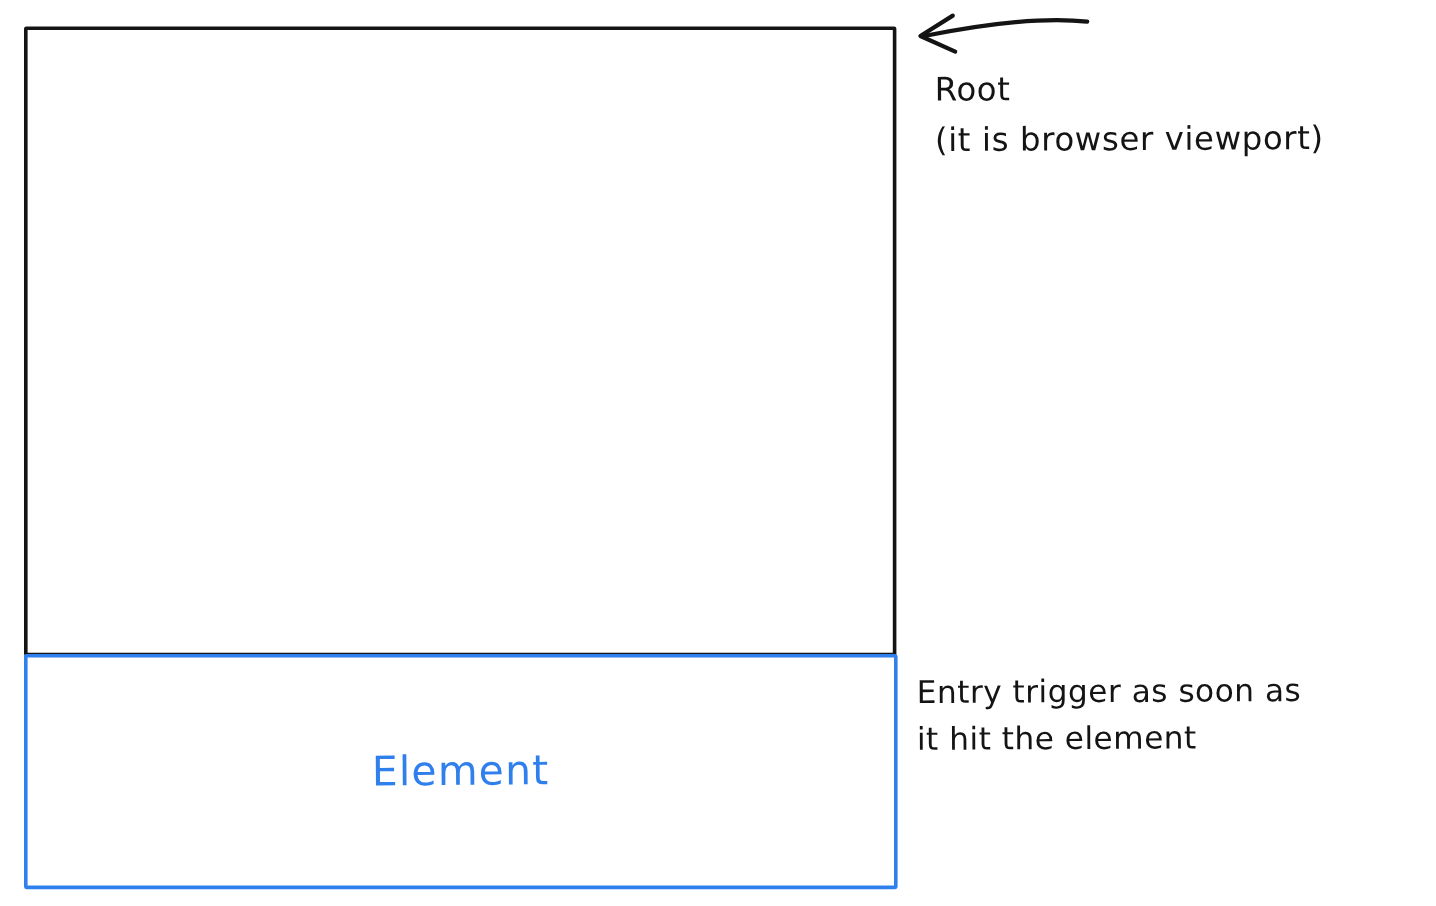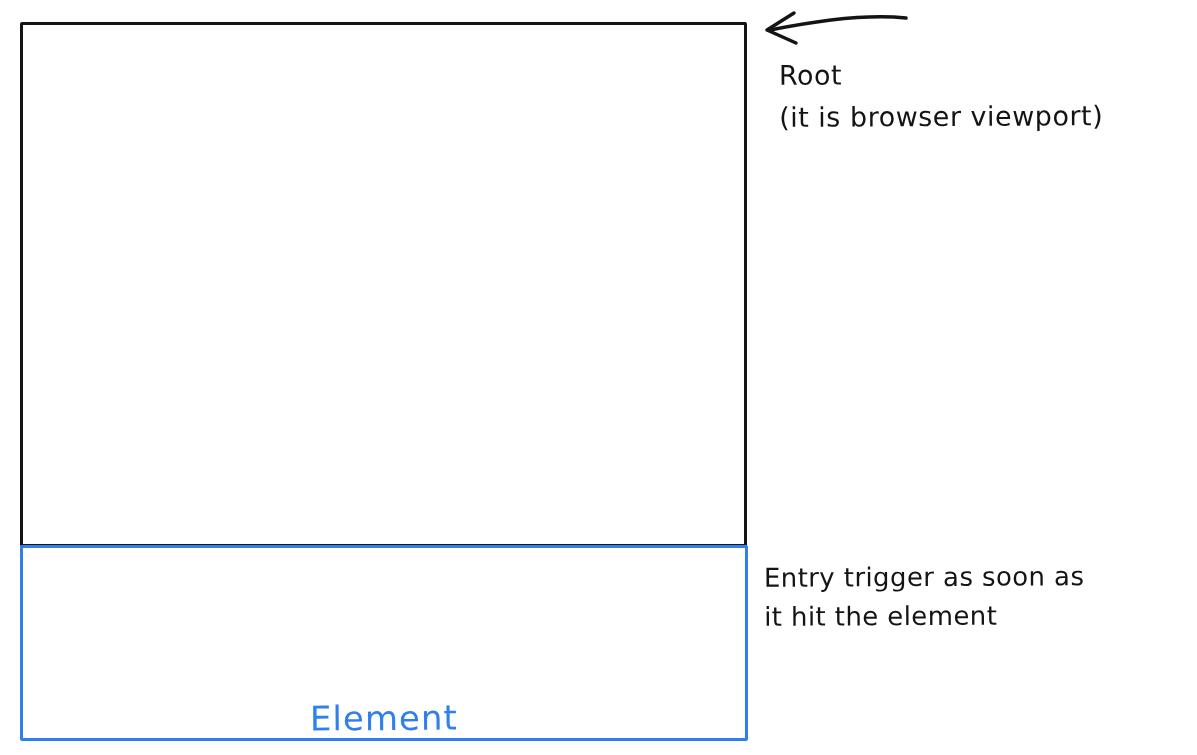--- a/index.html
+++ b/index.html
@@ -33,21 +33,21 @@
   .element-box {
     position: absolute;
     left: 20px;
     top: 545px;
     width: 728px;
     height: 196px;
     border: 3px solid #2f80ed;
     border-radius: 2px;
     background: #ffffff;
     display: flex;
-    align-items: flex-end;
+    align-items: center;
     justify-content: center;
   }
 
   .element-label {
     color: #2f80ed;
     font-size: 34px;
     letter-spacing: 1px;
     transform: rotate(-0.4deg);
     font-weight: 500;
   }

